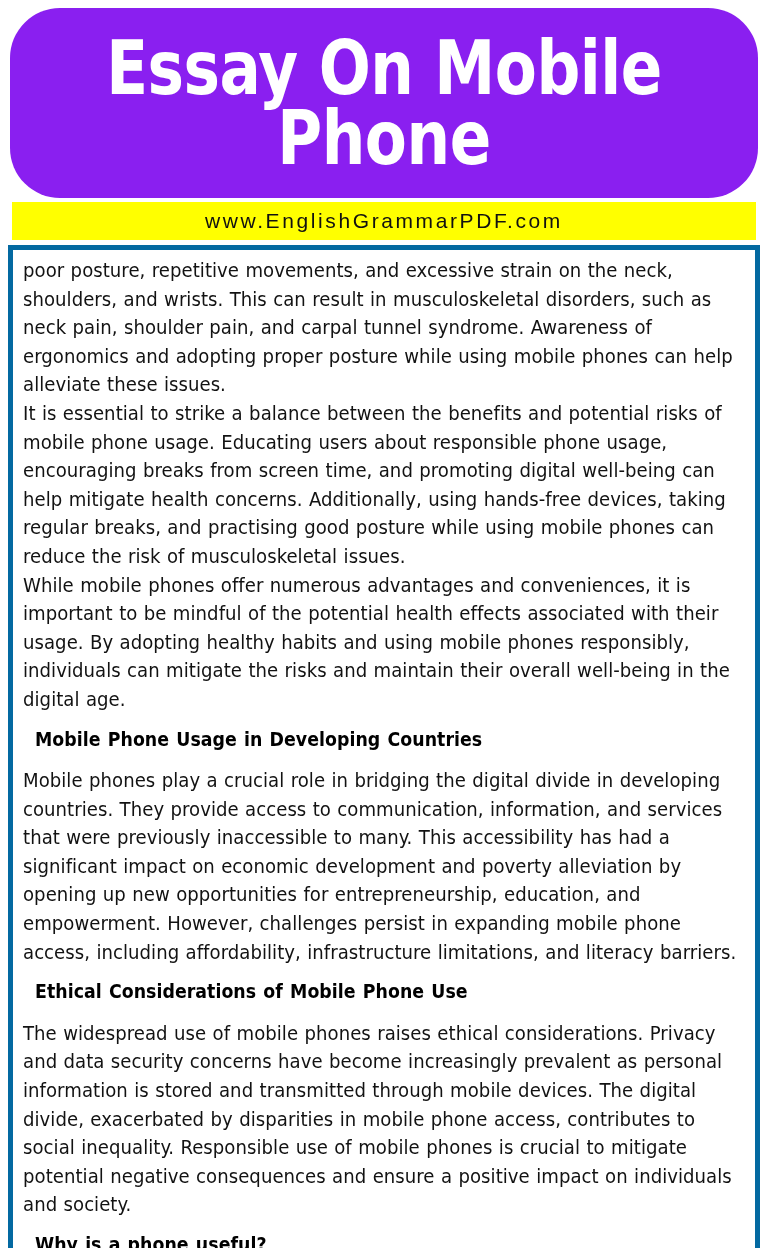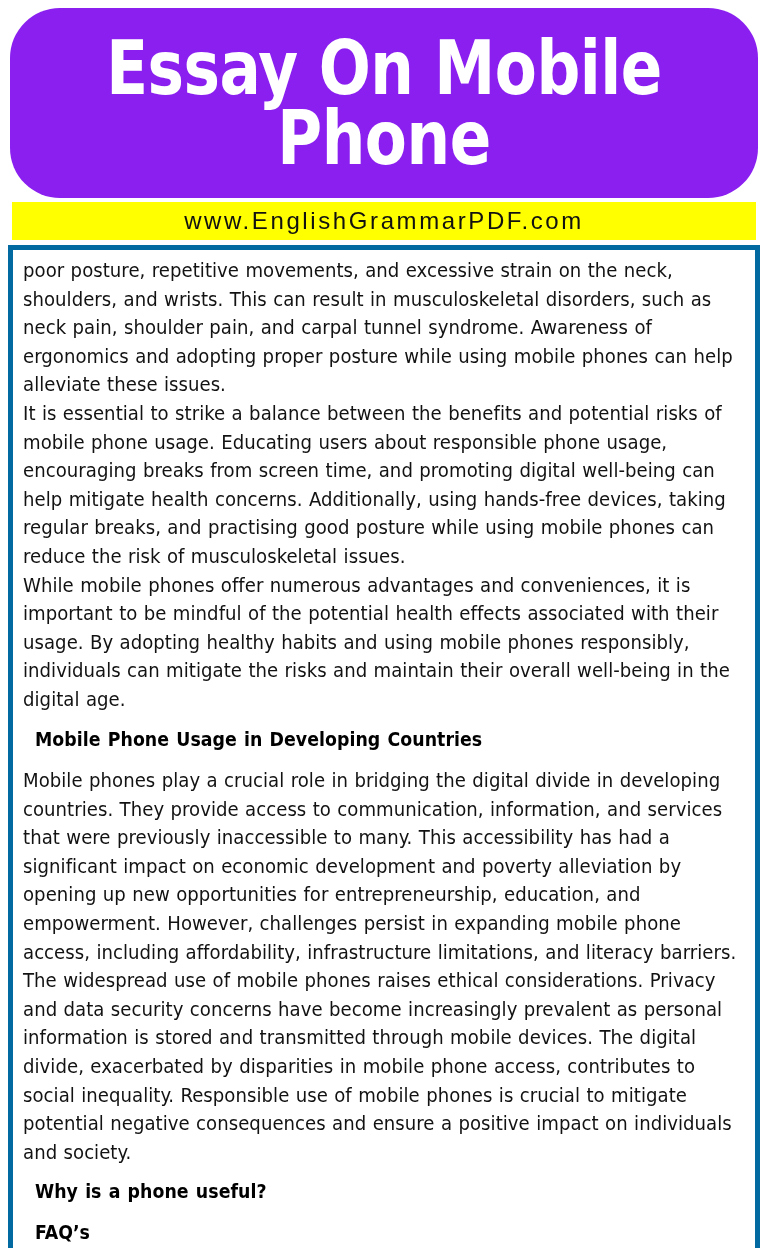--- a/index.html
+++ b/index.html
@@ -60,21 +60,21 @@
     height: 38px;
     background: #FFFF00;
     display: flex;
     align-items: center;
     justify-content: center;
   }
   .url-text {
     color: #111111;
     font-family: "Liberation Sans", sans-serif;
     font-weight: normal;
-    font-size: 24px;
+    font-size: 21px;
     letter-spacing: 2.6px;
     white-space: nowrap;
   }
 
   
   .body-box {
     position: absolute;
     left: 8px;
     top: 245px;
     width: 752px;
@@ -127,20 +127,21 @@
     <div class="url-text">www.EnglishGrammarPDF.com</div>
   </div>
 
   <div class="body-box">
     <div class="flow" id="flow">
         <p class="para">poor posture, repetitive movements, and excessive strain on the neck, shoulders, and wrists. This can result in musculoskeletal disorders, such as neck pain, shoulder pain, and carpal tunnel syndrome. Awareness of ergonomics and adopting proper posture while using mobile phones can help alleviate these issues.</p>
         <p class="para">It is essential to strike a balance between the benefits and potential risks of mobile phone usage. Educating users about responsible phone usage, encouraging breaks from screen time, and promoting digital well-being can help mitigate health concerns. Additionally, using hands-free devices, taking regular breaks, and practising good posture while using mobile phones can reduce the risk of musculoskeletal issues.</p>
         <p class="para">While mobile phones offer numerous advantages and conveniences, it is important to be mindful of the potential health effects associated with their usage. By adopting healthy habits and using mobile phones responsibly, individuals can mitigate the risks and maintain their overall well-being in the digital age.</p>
         <p class="heading">Mobile Phone Usage in Developing Countries</p>
         <p class="para">Mobile phones play a crucial role in bridging the digital divide in developing countries. They provide access to communication, information, and services that were previously inaccessible to many. This accessibility has had a significant impact on economic development and poverty alleviation by opening up new opportunities for entrepreneurship, education, and empowerment. However, challenges persist in expanding mobile phone access, including affordability, infrastructure limitations, and literacy barriers.</p>
+        <p class="heading">Ethical Considerations of Mobile Phone Use</p>
         <p class="para">The widespread use of mobile phones raises ethical considerations. Privacy and data security concerns have become increasingly prevalent as personal information is stored and transmitted through mobile devices. The digital divide, exacerbated by disparities in mobile phone access, contributes to social inequality. Responsible use of mobile phones is crucial to mitigate potential negative consequences and ensure a positive impact on individuals and society.</p>
         <p class="heading">Why is a phone useful?</p>
         <p class="heading">FAQ’s</p>
         <p class="para">Those early phones were only able to send and receive email, make simple calls, send faxes, and do a few other, very limited functions. Today, cellular phones do it all. Not only can you send texts, emails, and make calls, you have access to a full menu of computer capabilities as well.</p>
       </div>
   </div>
 
 </div>
 
 </body></html>

